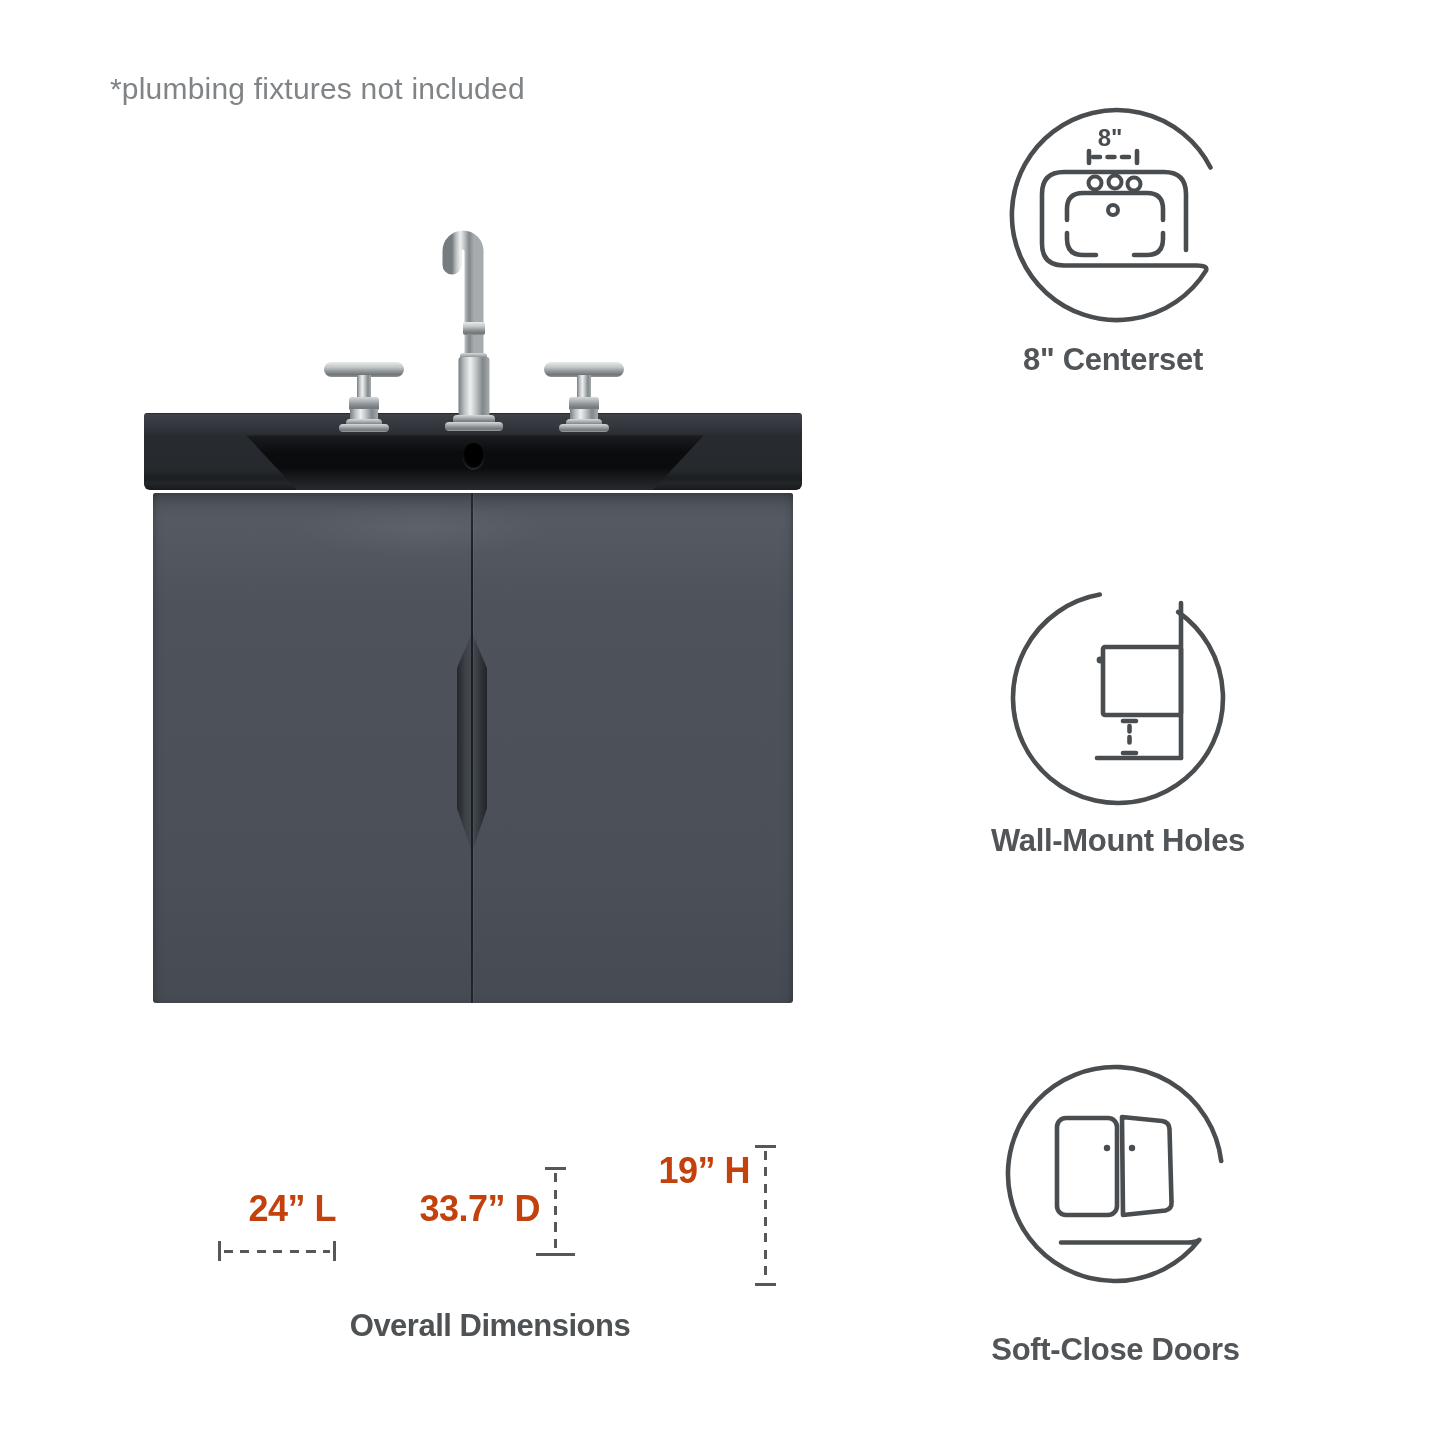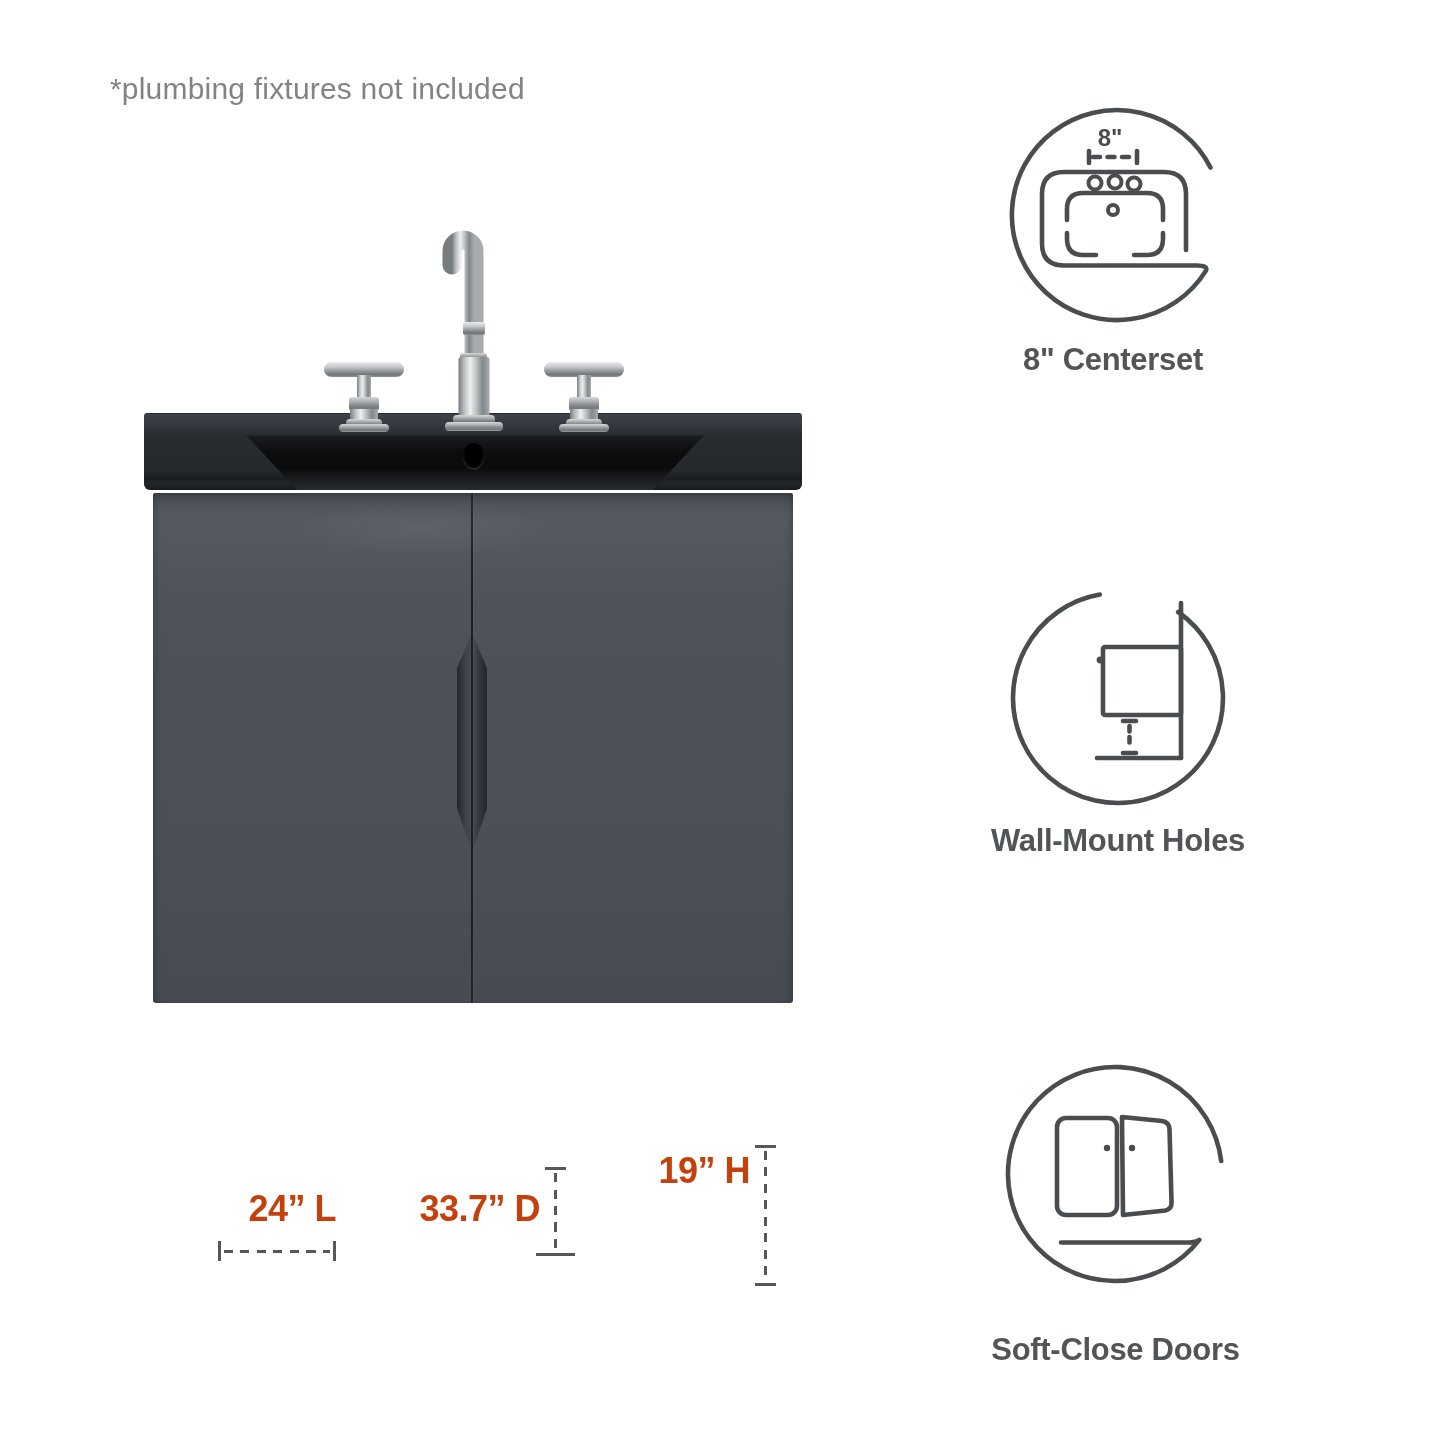--- a/index.html
+++ b/index.html
@@ -203,14 +203,15 @@
     <div class="tick-h abs" style="left:536px;top:1253px;width:39px;"></div>
   </div>
 
   <div class="abs dim-text" style="left:630px;top:1120px;width:120px;margin-top:30px;">19” H</div>
   <div>
     <div class="tick-h abs" style="left:755px;top:1145px;width:21px;"></div>
     <div class="dash-v abs" style="left:764px;top:1151px;height:130px;"></div>
     <div class="tick-h abs" style="left:755px;top:1283px;width:21px;"></div>
   </div>
 
+  <div class="abs caption" style="left:330px;top:1308px;width:320px;">Overall Dimensions</div>
 
 </div>
 
 </body></html>

